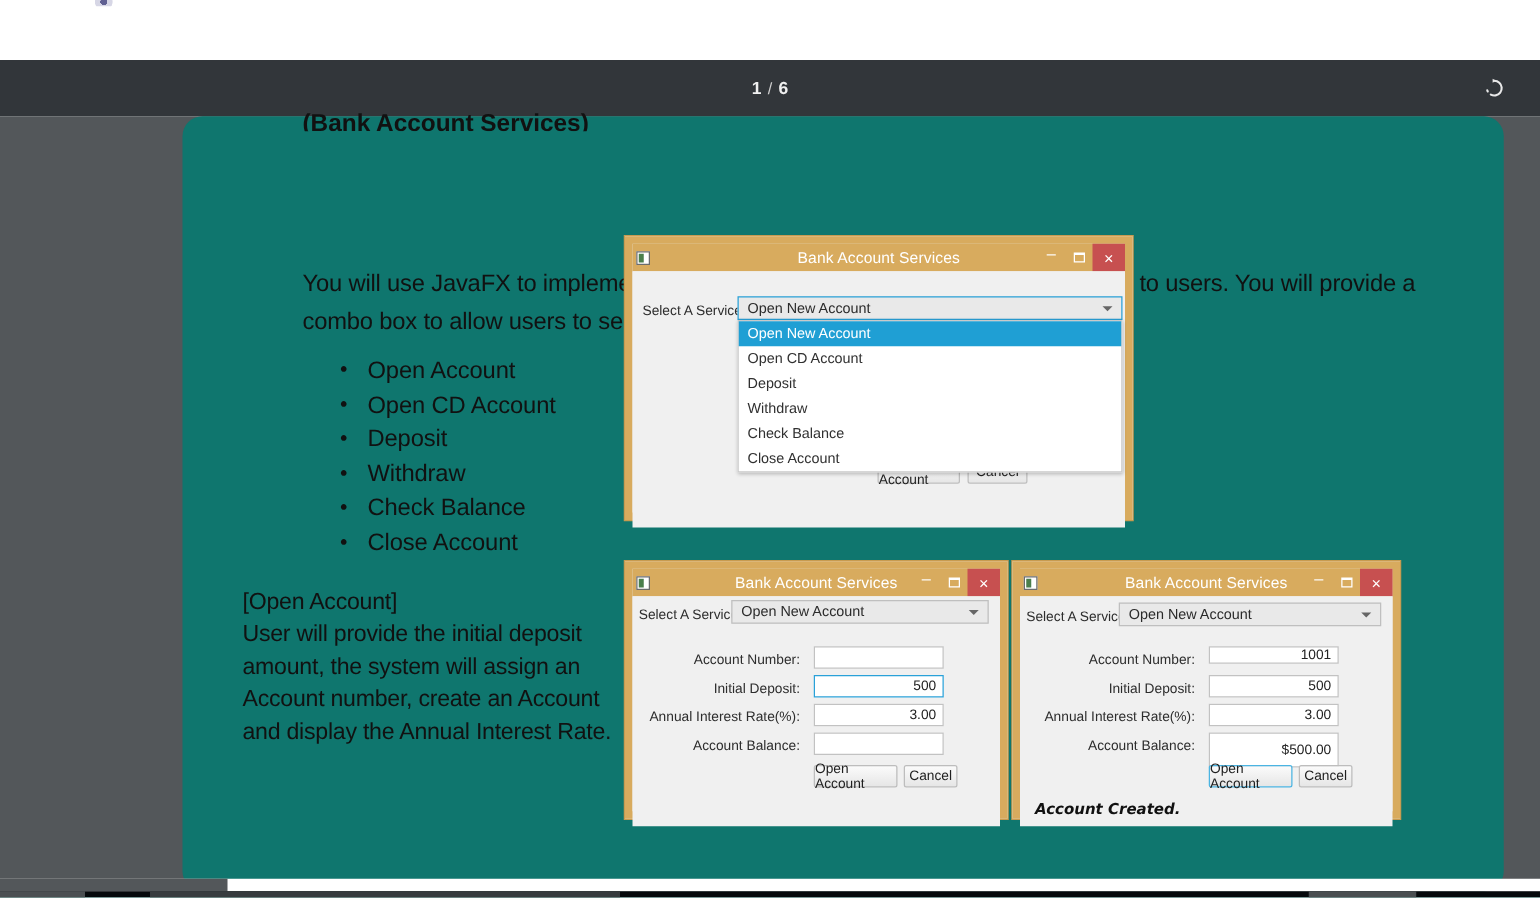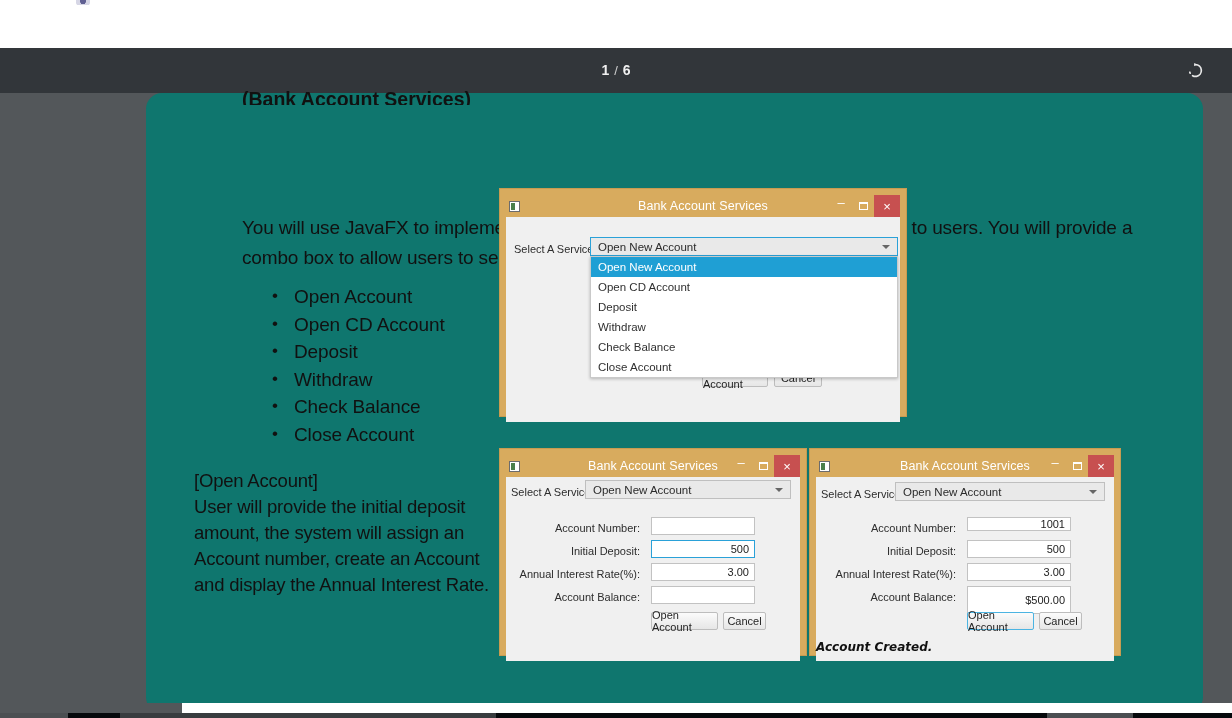--- a/index.html
+++ b/index.html
@@ -303,21 +303,21 @@
 
           <div class="fx-label right" style="left:16px; top:91px; width:124px;">Annual Interest Rate(%):</div>
           <div class="fx-input" style="left:151px; top:86px; width:104px; height:18px;">3.00</div>
 
           <div class="fx-label right" style="left:26px; top:114px; width:114px;">Account Balance:</div>
           <div class="fx-input" style="left:151px; top:109px; width:104px; height:28px;">$500.00</div>
 
           <div class="fx-button focused" style="left:151px; top:135px; width:67px; height:18px;">Open Account</div>
           <div class="fx-button" style="left:223px; top:135px; width:43px; height:18px;">Cancel</div>
 
-          <div class="fx-status" style="left:0px; top:163px;">Account Created.</div>
+          <div class="fx-status" style="left:0px; top:163px;padding-left:12px;">Account Created.</div>
         </div>
       </div>
 
     </div>
   </div>
 
   <div class="viewer-bottom-white"></div>
   <div class="viewer-bottom-gray"></div>
 
   <div class="taskbar">

